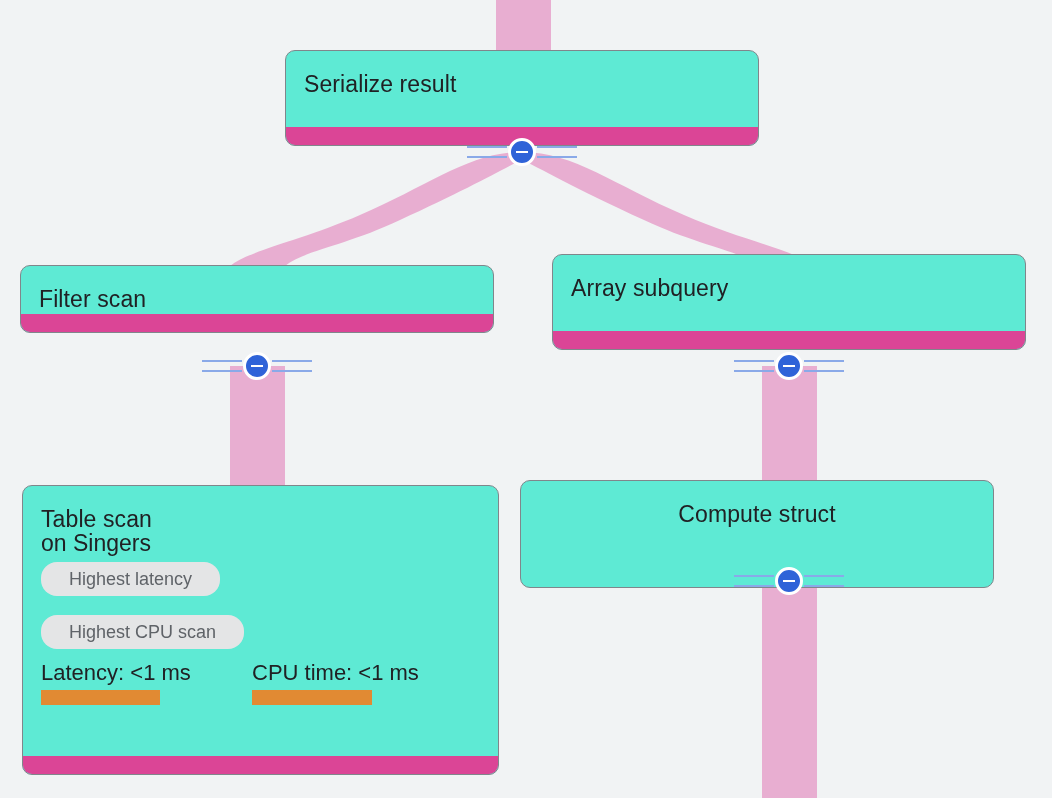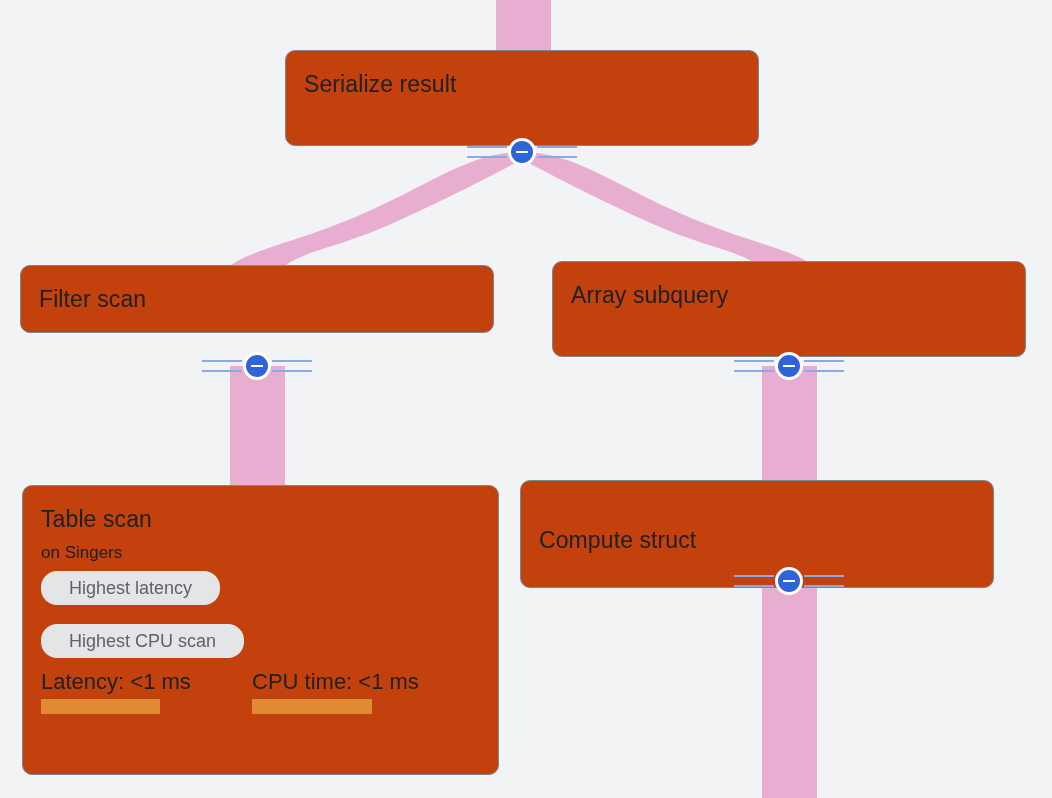--- a/index.html
+++ b/index.html
@@ -27,46 +27,45 @@
     left: 0;
     top: 0;
     width: 1052px;
     height: 798px;
     z-index: 1;
     pointer-events: none;
   }
   .node {
     position: absolute;
     z-index: 2;
-    background: #c2410c;
+    background: #5eead4;
     border: 1px solid #80868B;
     border-radius: 10px;
     box-sizing: border-box;
     overflow: hidden;
     display: flex;
-    flex-direction: row;
+    flex-direction: column;
   }
   .node-body {
     flex: 1 1 auto;
     padding: 20px 18px 8px 18px;
     box-sizing: border-box;
     min-height: 0;
   }
   .node-title {
     font-size: 23px;
     line-height: 27px;
     color: #202124;
     letter-spacing: 0.1px;
     white-space: nowrap;
   }
   .node-subtitle {
-    font-size: 17px;
+    font-size: 23px;
     line-height: 21px;
     color: #202124;
-    margin-top: 9px;
     white-space: nowrap;
   }
   .chip-row {
     margin-top: 8px;
     display: flex;
     flex-direction: column;
     align-items: flex-start;
     gap: 19px;
   }
   .chip {
@@ -195,21 +194,21 @@
     <div class="node-footer"></div>
   </div>
 
   <div class="node" style="left:20px; top:265px; width:474px; height:68px;">
     <div class="node-body">
       <div class="node-title">Filter scan</div>
     </div>
     <div class="node-footer"></div>
   </div>
 
-  <div class="node" style="left:552px; top:261px; width:474px; height:96px;">
+  <div class="node" style="left:552px; top:254px; width:474px; height:96px;">
     <div class="node-body">
       <div class="node-title">Array subquery</div>
     </div>
     <div class="node-footer"></div>
   </div>
 
   <div class="node" style="left:22px; top:485px; width:477px; height:290px;">
     <div class="node-body">
       <div class="node-title">Table scan</div>
       <div class="node-subtitle">on Singers</div>

